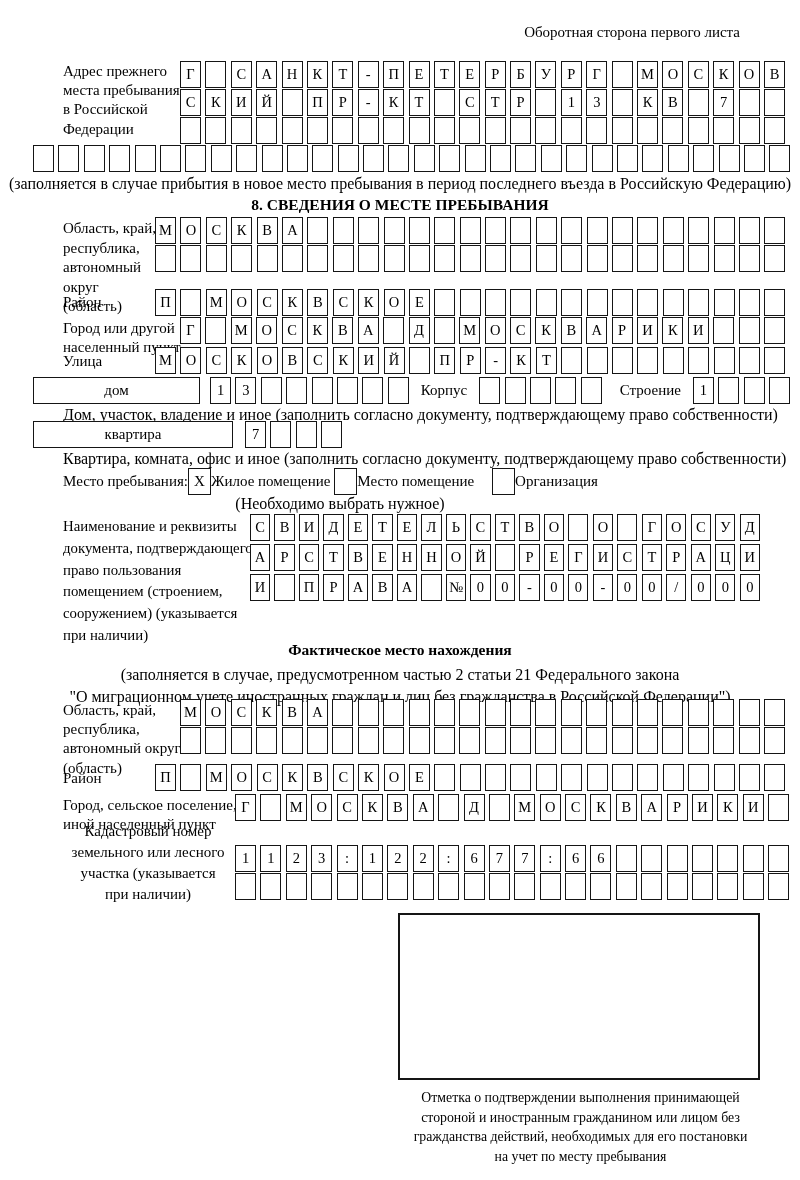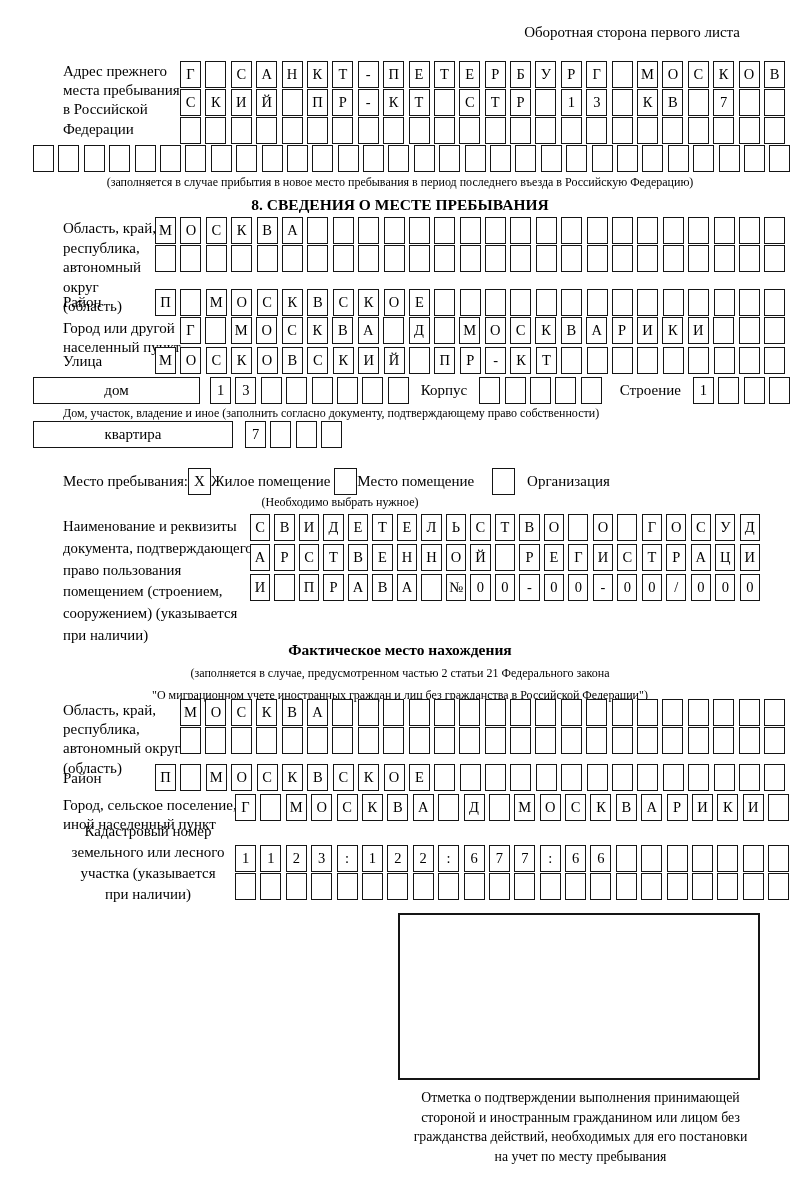--- a/index.html
+++ b/index.html
@@ -1,21 +1,21 @@
 <!DOCTYPE html>
 <html><head>
 <meta charset="utf-8">
 <style>
   html,body{margin:0;padding:0;background:#fff;}
   .page{position:relative;width:800px;height:1180px;background:#ffffff;
         font-family:"Liberation Serif","DejaVu Serif",serif;color:#000;overflow:hidden;}
   .abs{position:absolute;}
   .hdr{font-size:15px;text-align:right;}
   .lbl{font-size:15px;white-space:pre-line;line-height:19.2px;}
-  .cap{font-size:12px;}
+  .cap{font-size:16px;}
   .center{text-align:center;width:800px;left:0;}
   .title{font-size:15.5px;font-weight:bold;text-align:center;width:800px;left:0;}
   .cellrow{position:absolute;display:flex;gap:4.4px;}
   .cells{display:flex;gap:4.4px;}
   .cell{flex:0 0 auto;box-sizing:border-box;width:21px;height:26.5px;border:1.7px solid #151515;
         display:flex;align-items:center;justify-content:center;font-size:14.5px;background:#fff;}
   .docgrid .cell{width:20.2px;}
   .docgrid{gap:4.3px;}
   .hrow{position:absolute;display:flex;align-items:flex-start;gap:10px;}
   .wbox{box-sizing:border-box;height:26.5px;border:1.8px solid #151515;display:flex;
@@ -329,29 +329,30 @@
 
   <div class="hrow" style="left:33px;top:421px;gap:12px;">
     <div class="wbox" style="width:200px;">квартира</div>
     <div class="cells">
         <span class="cell">7</span>
         <span class="cell"></span>
         <span class="cell"></span>
         <span class="cell"></span>
       </div>
   </div>
+  <div class="abs cap" style="left:63px;top:450px;">Квартира, комната, офис и иное (заполнить согласно документу, подтверждающему право собственности)</div>
 
   <div class="hrow" style="left:63px;top:468px;gap:0;">
     <div class="ilbl">Место пребывания:</div>
     <div class="cbox">X</div>
     <div class="ilbl">Жилое помещение</div>
     <div class="cbox" style="margin-left:4px;"></div>
     <div class="ilbl">Место помещение</div>
     <div class="cbox" style="margin-left:18px;"></div>
-    <div class="ilbl" style="margin-left:12px;">Организация</div>
+    <div class="ilbl" style="">Организация</div>
   </div>
   <div class="abs cap" style="left:160px;top:495px;width:360px;text-align:center;">(Необходимо выбрать нужное)</div>
 
   <div class="abs lbl" style="left:63px;top:516px;width:190px;line-height:21.8px;font-size:14.8px;">Наименование и реквизиты
 документа, подтверждающего
 право пользования
 помещением (строением,
 сооружением) (указывается
 при наличии)</div>
   <div class="cellrow docgrid" style="left:250px;top:514px;">

